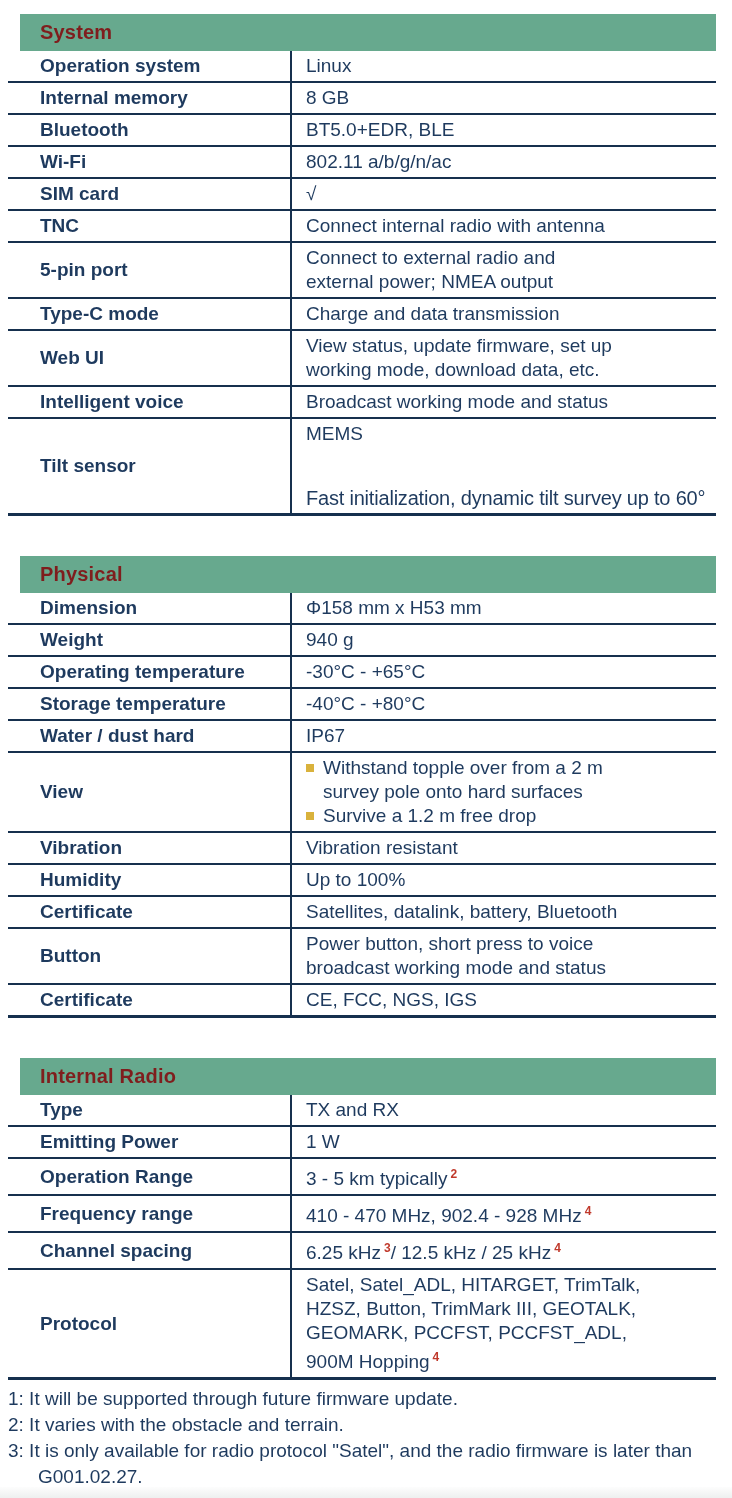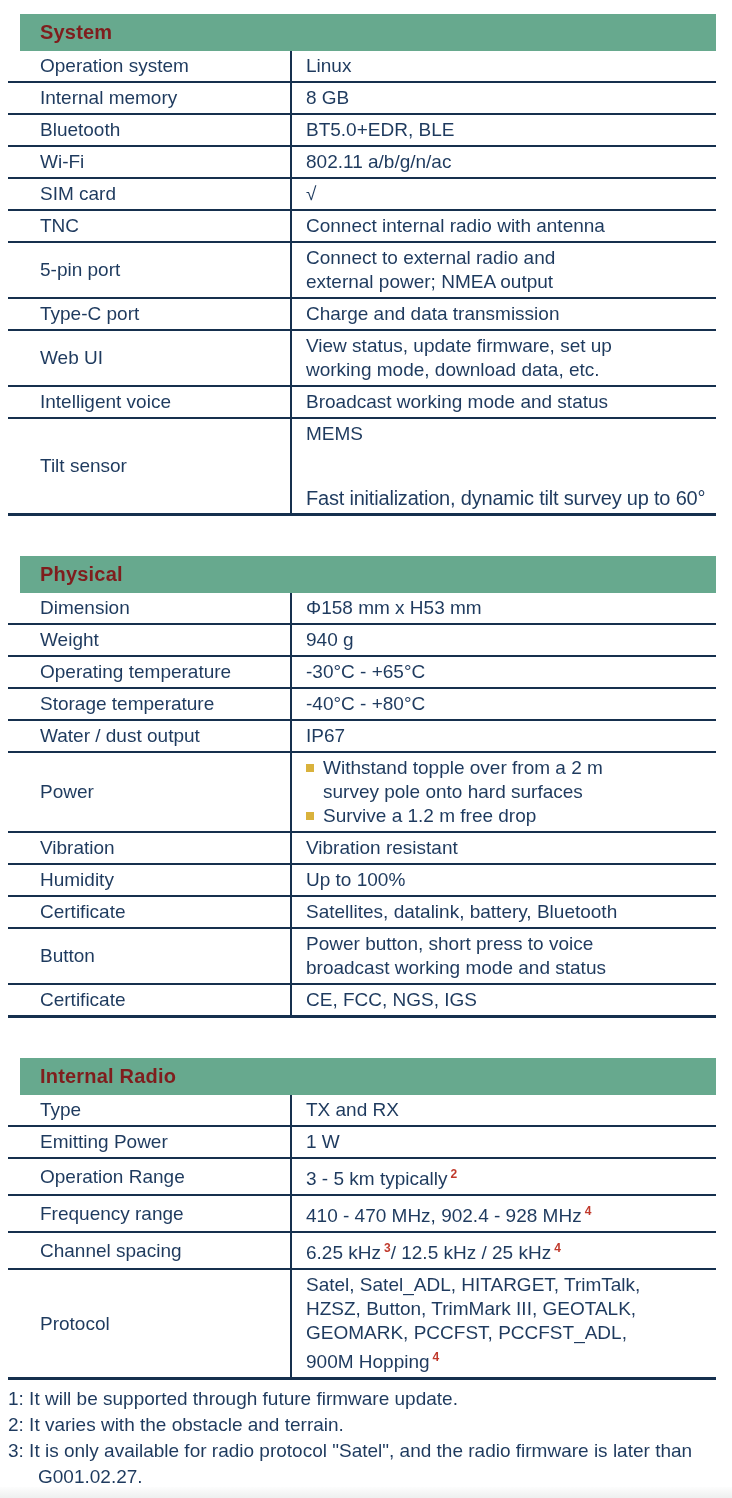--- a/index.html
+++ b/index.html
@@ -21,21 +21,21 @@
   }
   .spec-row{
     display:flex;align-items:stretch;
     border-bottom:2px solid #16304e;
   }
   .spec-row.last{border-bottom-width:3px;}
   .cell-label{
     box-sizing:border-box;width:282px;flex:0 0 282px;
     padding:3px 6px 3px 32px;
     font-size:19px;line-height:24px;
-    display:flex;align-items:center;
+    display:flex;align-items:center;font-weight:bold;
   }
   .cell-value{
     box-sizing:border-box;flex:1 1 auto;
     border-left:2px solid #16304e;
     padding:3px 4px 3px 14px;
     font-size:19px;line-height:24px;
     display:flex;flex-direction:column;justify-content:center;
   }
   .value-line{white-space:nowrap;}
   .value-line.small{font-size:20px;letter-spacing:-.2px;margin-top:40px;}
@@ -104,21 +104,21 @@
           </div>
         </div>
         <div class="spec-row">
           <div class="cell-label">5-pin port</div>
           <div class="cell-value">
             <div class="value-line"><span class="txt">Connect to external radio and</span></div>
             <div class="value-line"><span class="txt">external power; NMEA output</span></div>
           </div>
         </div>
         <div class="spec-row">
-          <div class="cell-label">Type-C port</div>
+          <div class="cell-label">Type-C mode</div>
           <div class="cell-value">
             <div class="value-line"><span class="txt">Charge and data transmission</span></div>
           </div>
         </div>
         <div class="spec-row">
           <div class="cell-label">Web UI</div>
           <div class="cell-value">
             <div class="value-line"><span class="txt">View status, update firmware, set up</span></div>
             <div class="value-line"><span class="txt">working mode, download data, etc.</span></div>
           </div>
@@ -159,27 +159,27 @@
             <div class="value-line"><span class="txt">-30°C - +65°C</span></div>
           </div>
         </div>
         <div class="spec-row">
           <div class="cell-label">Storage temperature</div>
           <div class="cell-value">
             <div class="value-line"><span class="txt">-40°C - +80°C</span></div>
           </div>
         </div>
         <div class="spec-row">
-          <div class="cell-label">Water / dust output</div>
+          <div class="cell-label">Water / dust hard</div>
           <div class="cell-value">
             <div class="value-line"><span class="txt">IP67</span></div>
           </div>
         </div>
         <div class="spec-row">
-          <div class="cell-label">Power</div>
+          <div class="cell-label">View</div>
           <div class="cell-value">
             <div class="value-line"><span class="bullet-sq"></span><span class="txt">Withstand topple over from a 2 m</span></div>
             <div class="value-line indent"><span class="txt">survey pole onto hard surfaces</span></div>
             <div class="value-line"><span class="bullet-sq"></span><span class="txt">Survive a 1.2 m free drop</span></div>
           </div>
         </div>
         <div class="spec-row">
           <div class="cell-label">Vibration</div>
           <div class="cell-value">
             <div class="value-line"><span class="txt">Vibration resistant</span></div>

